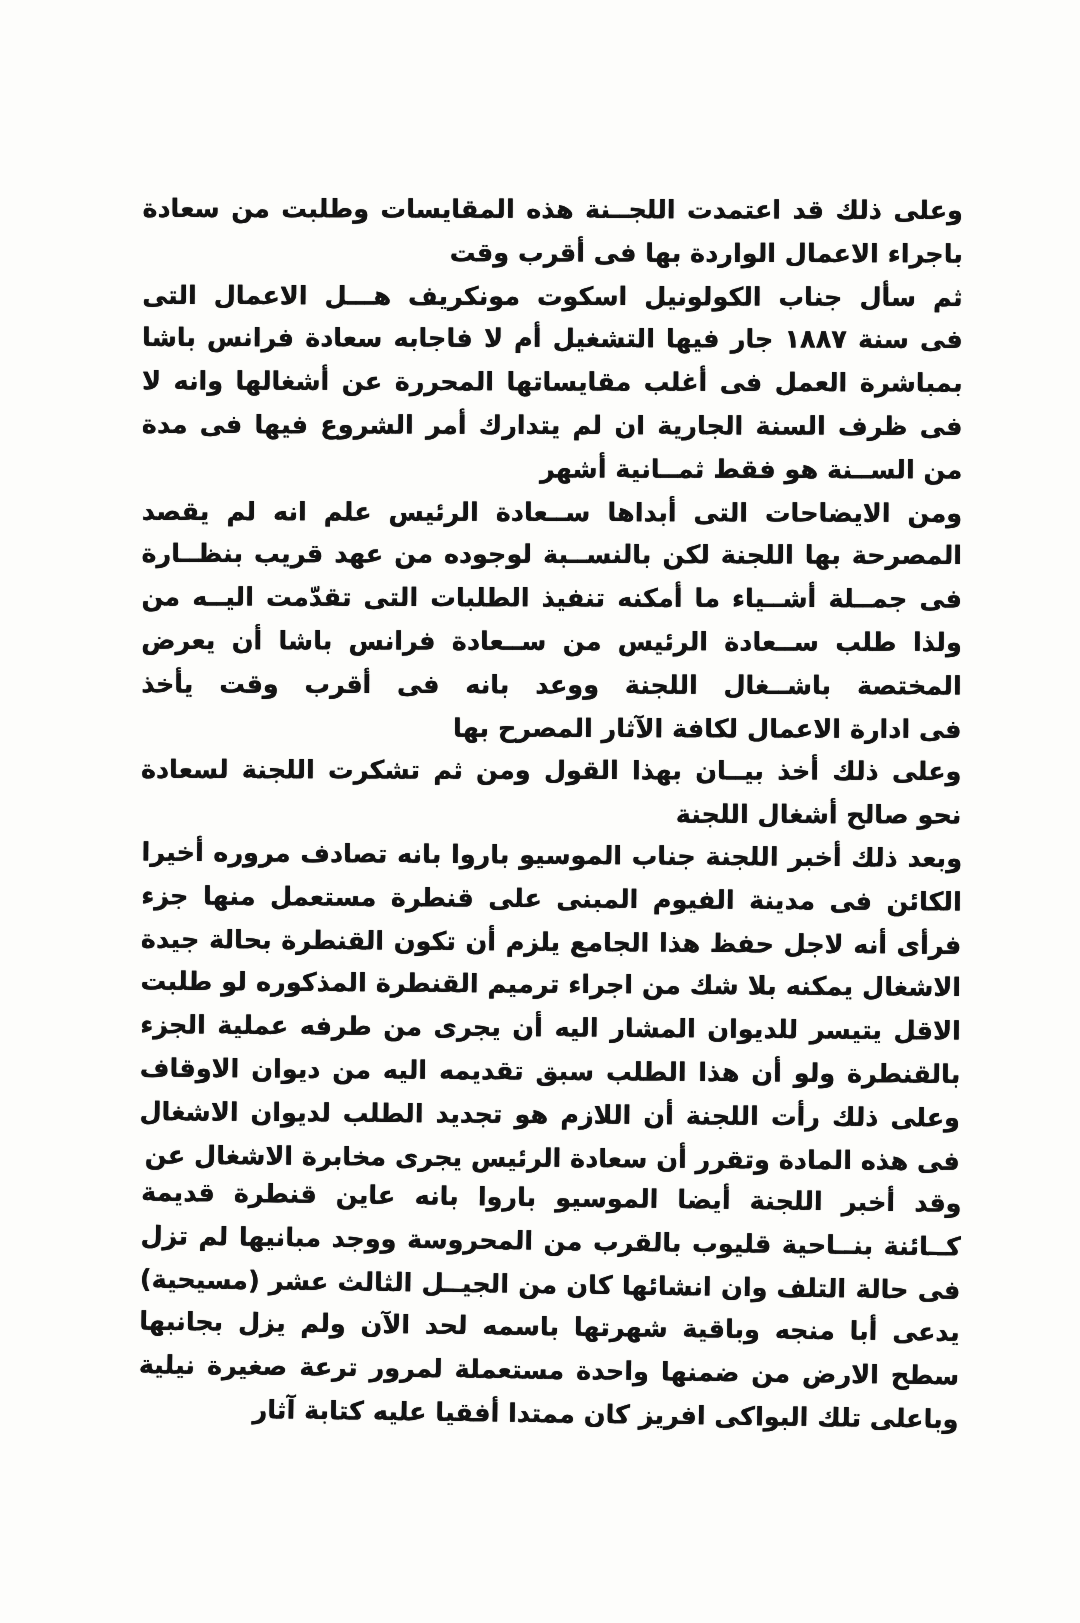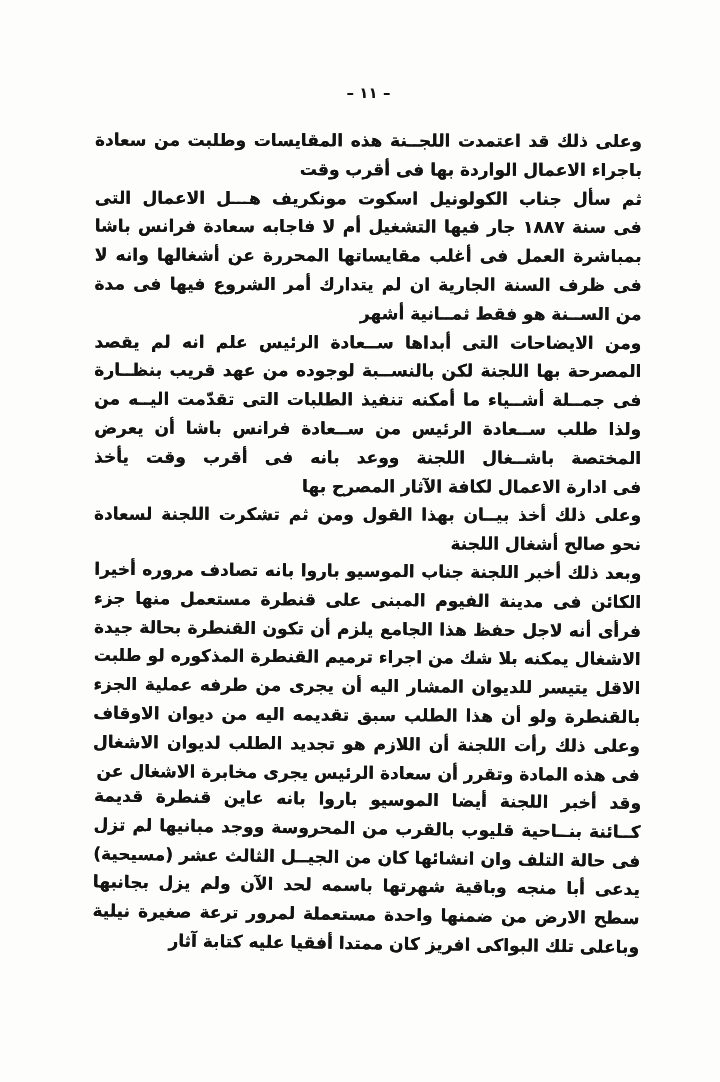--- a/index.html
+++ b/index.html
@@ -39,21 +39,20 @@
     text-align-last:right;
   }
   .para.tilt-a{transform:rotate(0.3deg);transform-origin:right center;}
   .para.tilt-b{transform:rotate(0.65deg);transform-origin:right center;}
 </style>
 </head>
 <body>
 
 <div class="sheet">
 
-  <div class="pageno">– ١١ –</div>
 
   <div class="textblock">
 
     <section class="para">
       <div class="line">وعلى ذلك قد اعتمدت اللجــنة هذه المقايسات وطلبت من سعادة الرئيس صدور الامر</div>
       <div class="line short">باجراء الاعمال الواردة بها فى أقرب وقت</div>
     </section>
 
     <section class="para">
       <div class="line">ثم سأل جناب الكولونيل اسكوت مونكريف هـــل الاعمال التى تقرر اجراؤها</div>

